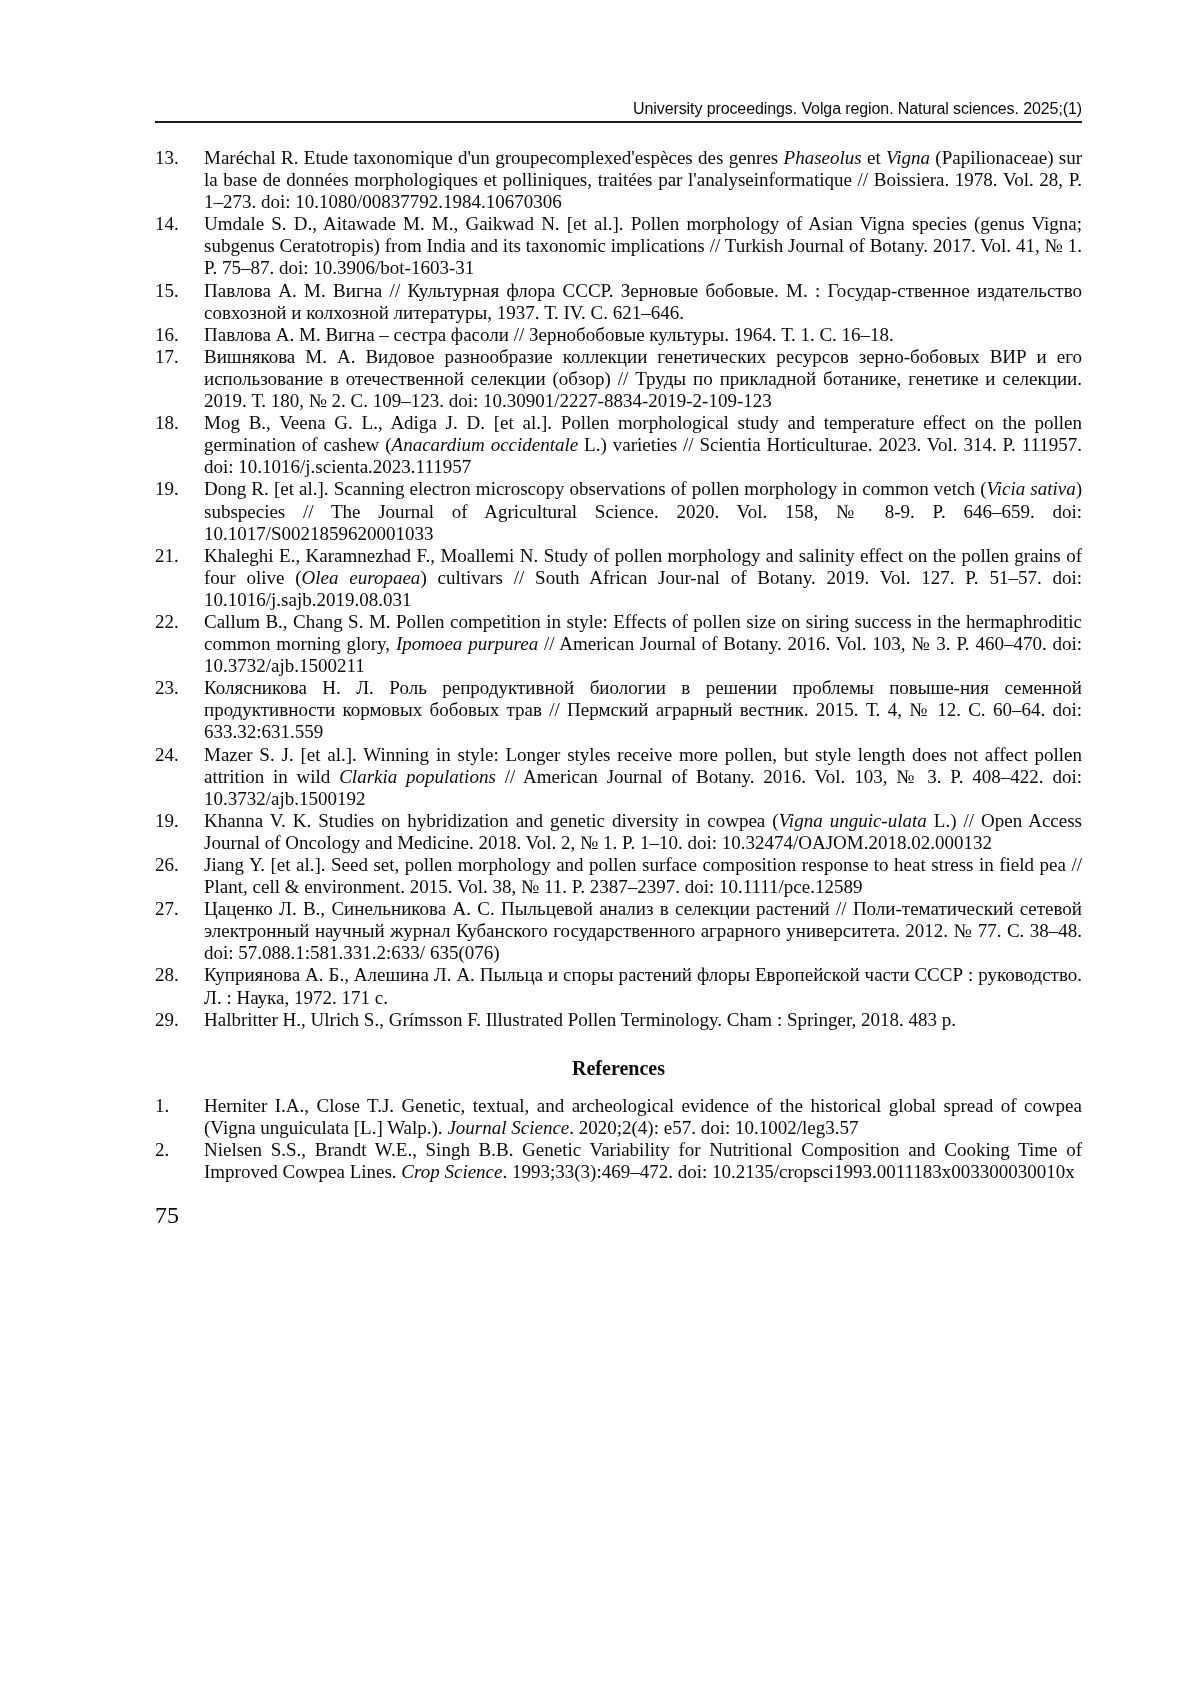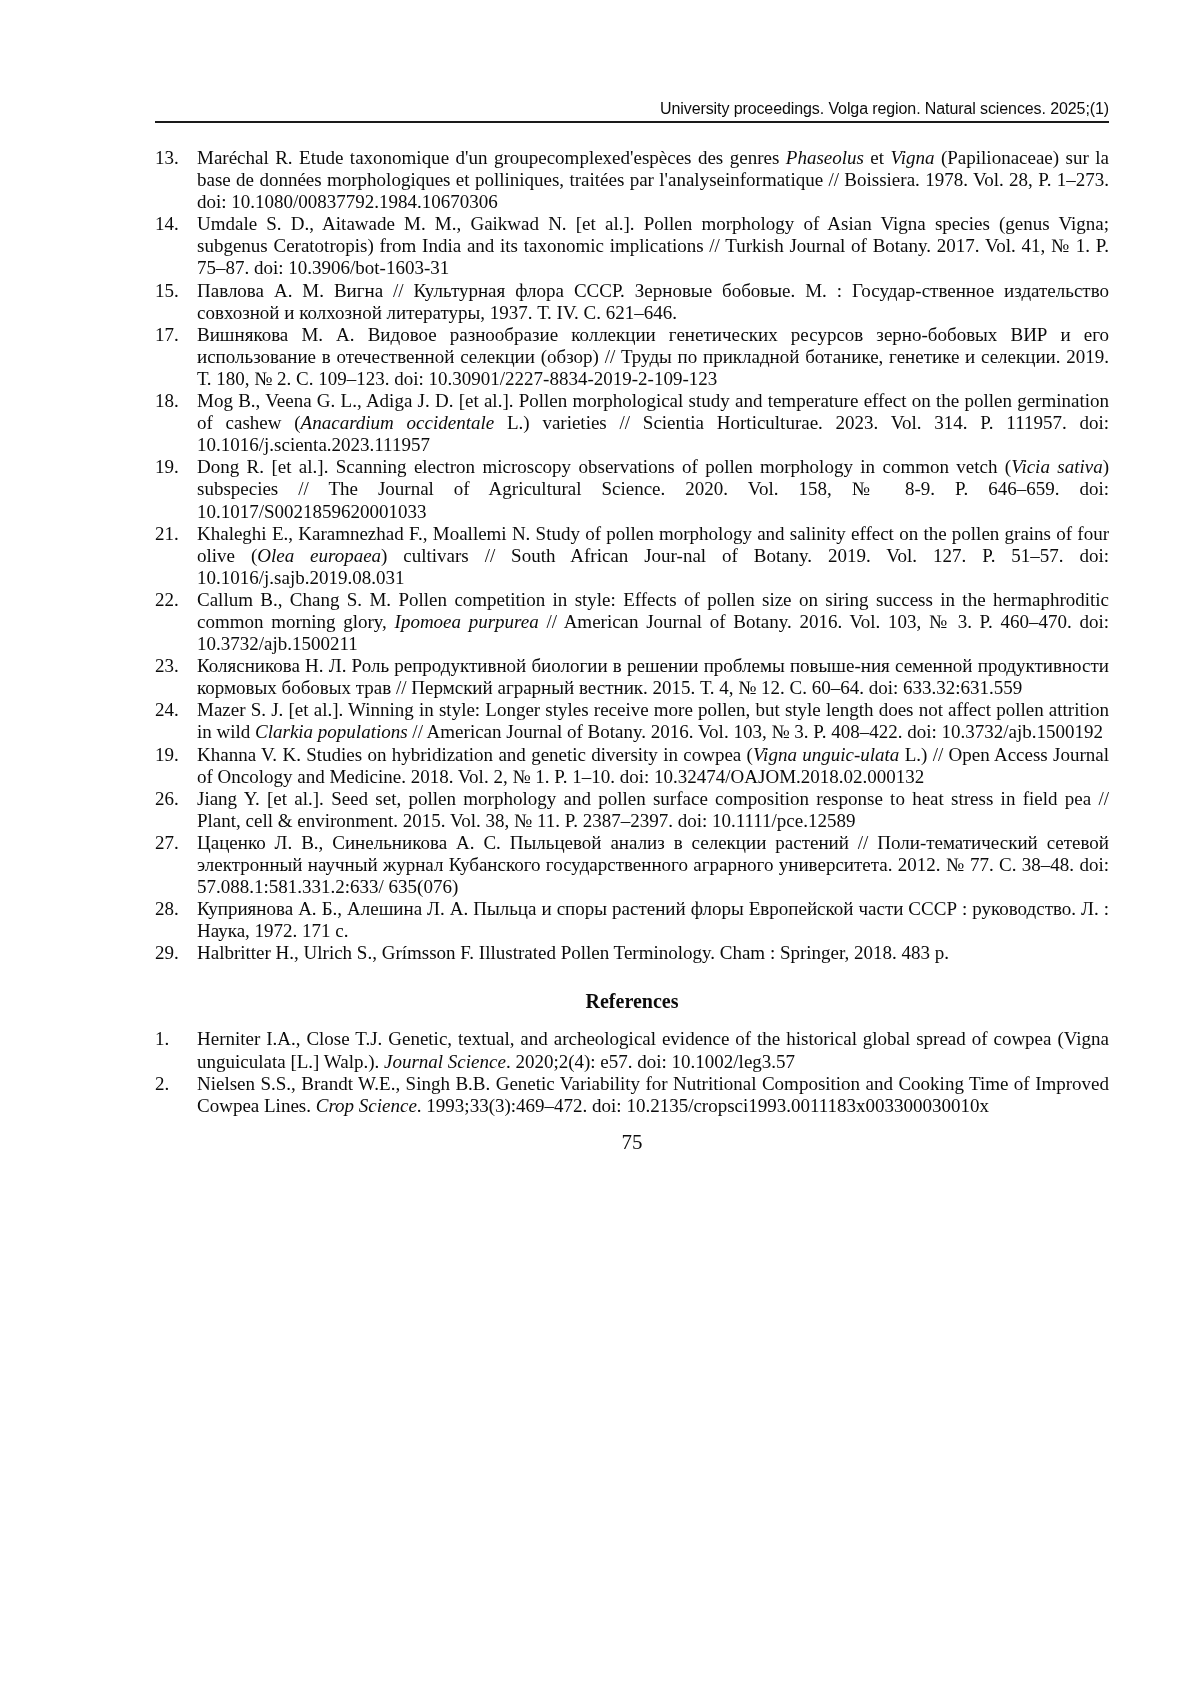--- a/index.html
+++ b/index.html
@@ -5,64 +5,64 @@
   * { margin: 0; padding: 0; box-sizing: border-box; }
   html, body { background: #ffffff; }
   body {
     width: 1200px; height: 1698px;
     font-family: "Liberation Serif", "DejaVu Serif", serif;
     color: #0b0b0b;
   }
   .page {
     position: relative;
     width: 1200px; height: 1698px;
-    padding: 99px 91px 0 155px;
+    padding: 99px 118px 0 155px;
     overflow: hidden;
     background: #ffffff;
   }
   .header {
     text-align: right;
     font-family: "Liberation Sans", "DejaVu Sans", sans-serif;
     font-size: 16px;
     line-height: 19px;
     letter-spacing: -0.1px;
   }
   .rule {
     margin-top: 3px;
     border-top: 2px solid #1a1a1a;
   }
   .ref-list {
     list-style: none;
     margin-top: 24px;
     font-size: 19px;
     line-height: 22.1px;
   }
-  .ref-item { display: flex; }
+  .ref-item { display: flex; gap: 7px; }
   .ref-num {
     flex: 0 0 42px;
     text-align: left;
   }
   .ref-text {
     flex: 1 1 auto;
     text-align: justify;
   }
   .ref-text i { }
   .refs-heading {
     margin-top: 25px;
     margin-bottom: 15px;
     text-align: center;
     font-size: 20px;
     line-height: 24px;
     font-weight: bold;
   }
   .refs-list { margin-top: 0; }
   .page-number {
-    margin-top: 13px;
-    text-align: center;
-    font-size: 21px;
+    margin-top: 20px;
+    text-align: left;
+    font-size: 24px;
     line-height: 24px;
   }
 </style>
 </head>
 <body>
 
 <div class="page">
 
   <div class="header">
     <span>University proceedings. Volga region. Natural sciences. 2025;(1)</span>
@@ -75,20 +75,24 @@
         <span class="ref-num">13.</span>
         <span class="ref-text"><span>Maréchal R. Etude taxonomique d'un groupecomplexed'espèces des genres </span><i>Phaseolus</i><span> et </span><i>Vigna</i><span> (Papilionaceae) sur la base de données morphologiques et polliniques, traitées par l'analyseinformatique // Boissiera. 1978. Vol. 28, P. 1–273. doi: 10.1080/00837792.1984.10670306</span></span>
       </li>
       <li class="ref-item">
         <span class="ref-num">14.</span>
         <span class="ref-text"><span>Umdale S. D., Aitawade M. M., Gaikwad N. [et al.]. Pollen morphology of Asian Vigna species (genus Vigna; subgenus Ceratotropis) from India and its taxonomic implications // Turkish Journal of Botany. 2017. Vol. 41, № 1. P. 75–87. doi: 10.3906/bot-1603-31</span></span>
       </li>
       <li class="ref-item">
         <span class="ref-num">15.</span>
         <span class="ref-text"><span>Павлова А. М. Вигна // Культурная флора СССР. Зерновые бобовые. М. : Государ-ственное издательство совхозной и колхозной литературы, 1937. Т. IV. С. 621–646.</span></span>
+      </li>
+      <li class="ref-item">
+        <span class="ref-num">16.</span>
+        <span class="ref-text"><span>Павлова А. М. Вигна – сестра фасоли // Зернобобовые культуры. 1964. Т. 1. С. 16–18.</span></span>
       </li>
       <li class="ref-item">
         <span class="ref-num">17.</span>
         <span class="ref-text"><span>Вишнякова М. А. Видовое разнообразие коллекции генетических ресурсов зерно-бобовых ВИР и его использование в отечественной селекции (обзор) // Труды по прикладной ботанике, генетике и селекции. 2019. Т. 180, № 2. С. 109–123. doi: 10.30901/2227-8834-2019-2-109-123</span></span>
       </li>
       <li class="ref-item">
         <span class="ref-num">18.</span>
         <span class="ref-text"><span>Mog B., Veena G. L., Adiga J. D. [et al.]. Pollen morphological study and temperature effect on the pollen germination of cashew (</span><i>Anacardium occidentale</i><span> L.) varieties // Scientia Horticulturae. 2023. Vol. 314. P. 111957. doi: 10.1016/j.scienta.2023.111957</span></span>
       </li>
       <li class="ref-item">

